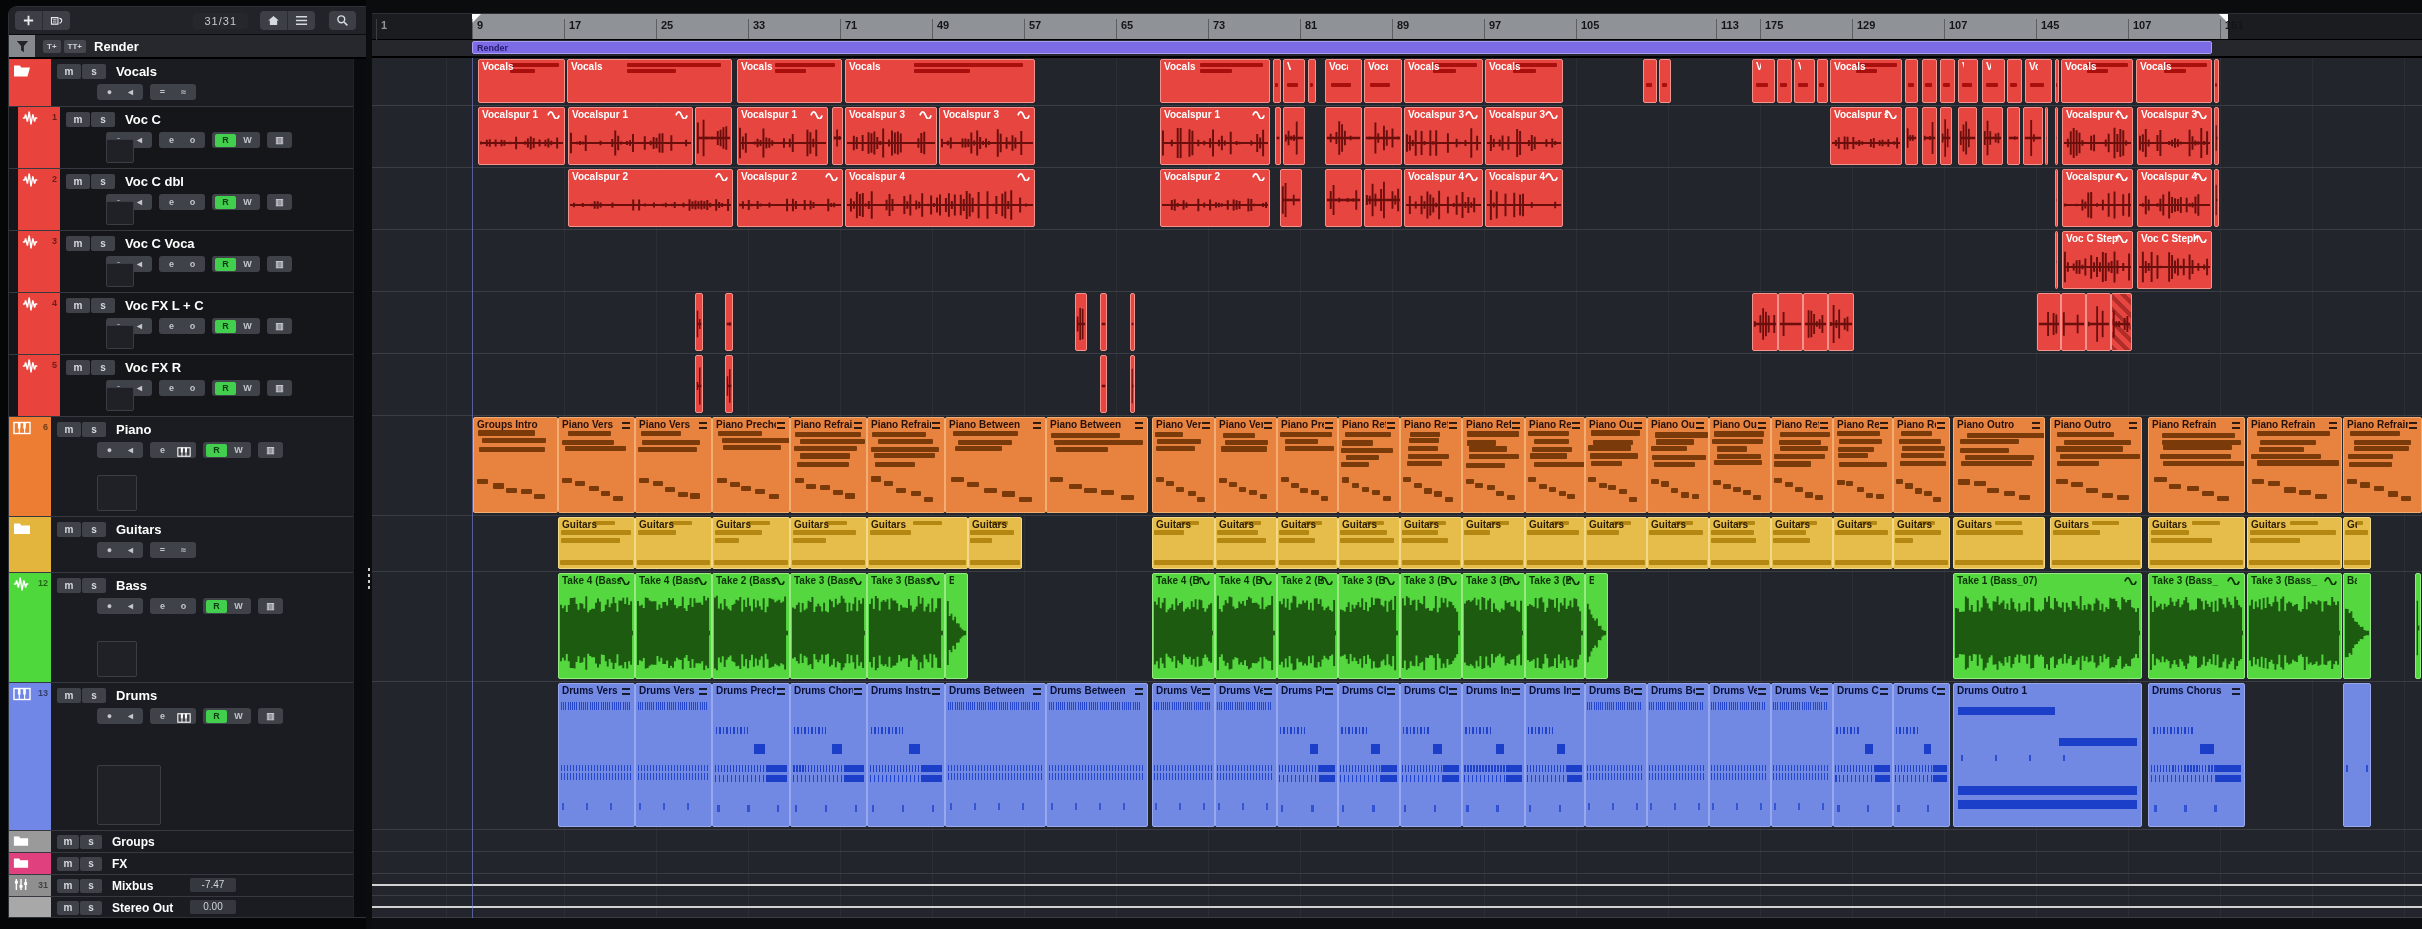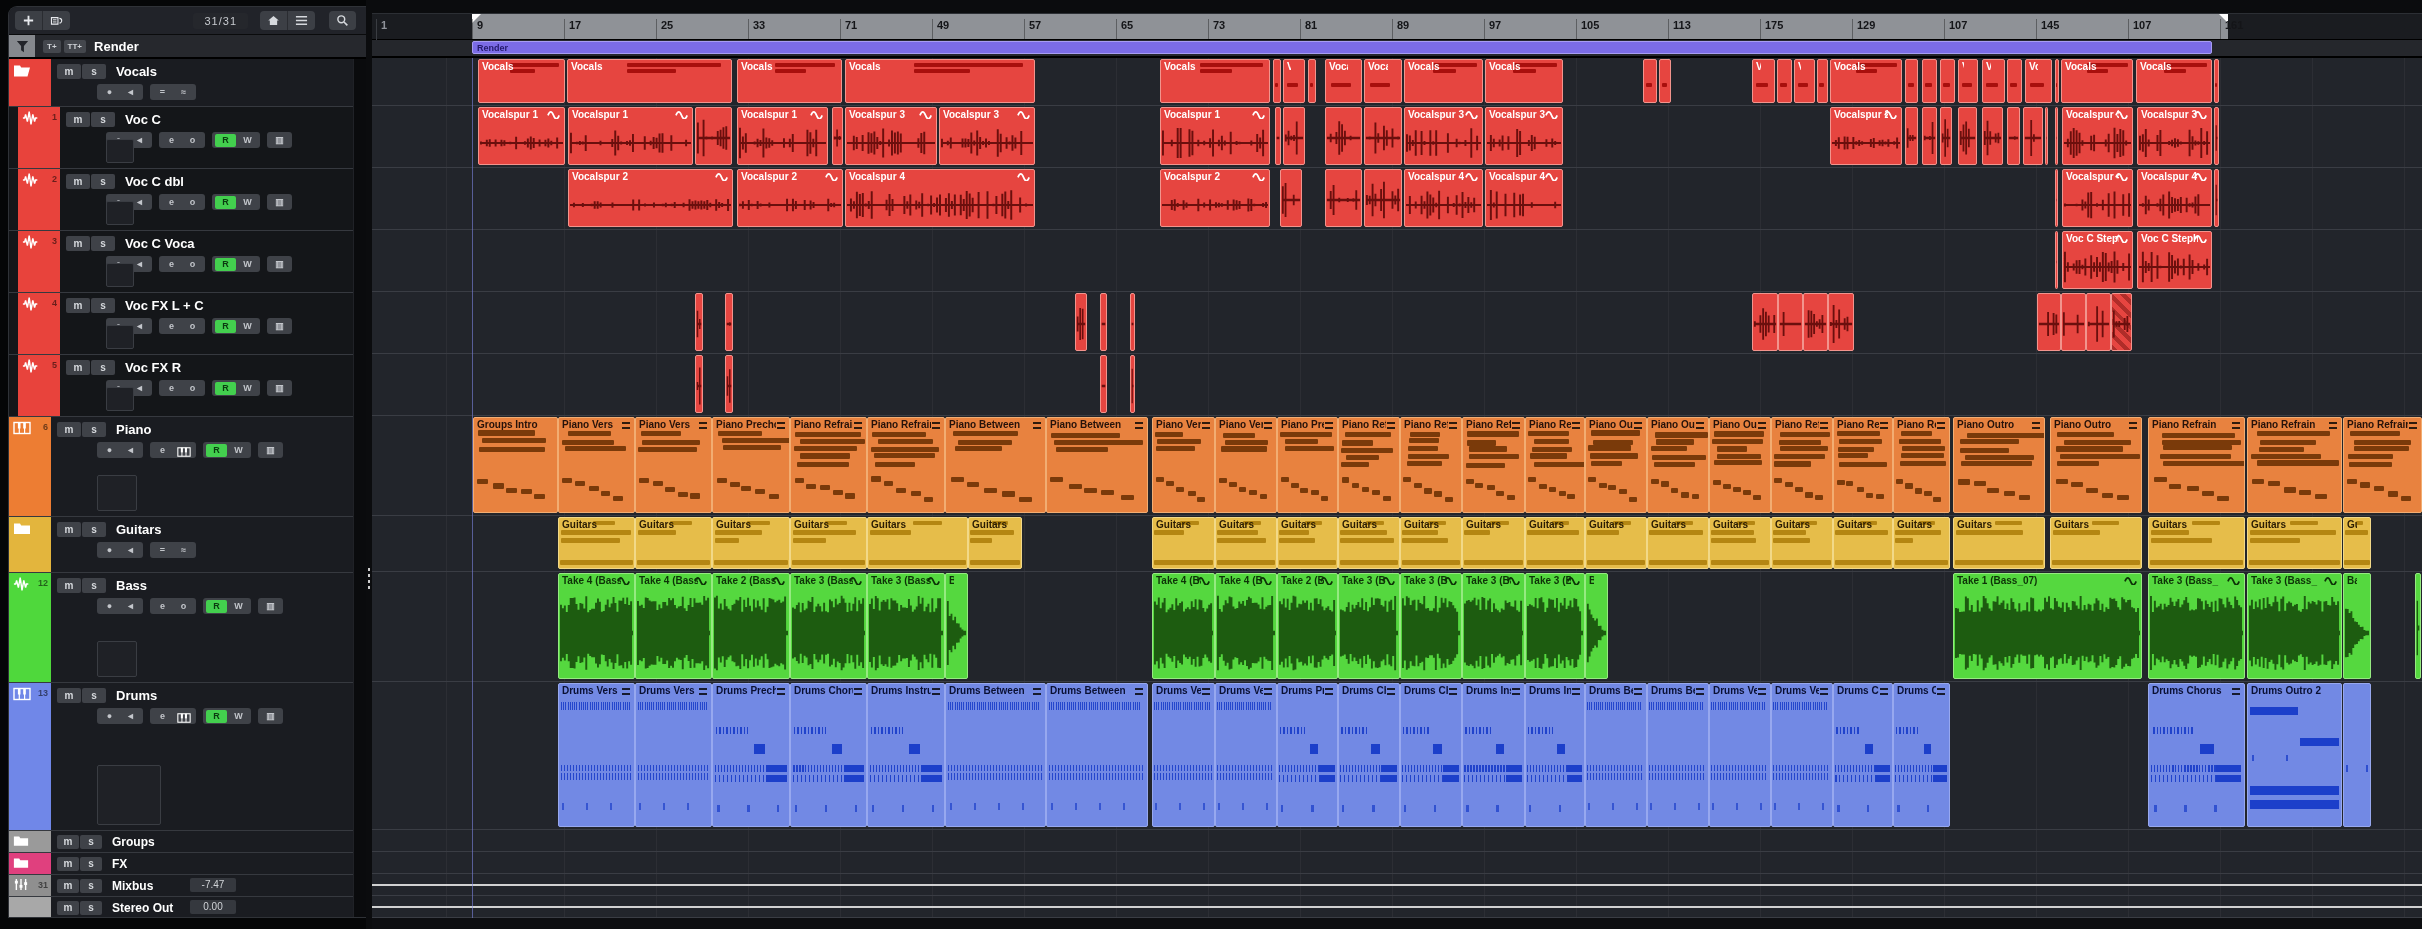--- a/index.html
+++ b/index.html
@@ -570,21 +570,21 @@
           <span class="rlab" style="left: 376px;">33</span>
           <span class="rlab" style="left: 468px;">71</span>
           <span class="rlab" style="left: 560px;">49</span>
           <span class="rlab" style="left: 652px;">57</span>
           <span class="rlab" style="left: 744px;">65</span>
           <span class="rlab" style="left: 836px;">73</span>
           <span class="rlab" style="left: 928px;">81</span>
           <span class="rlab" style="left: 1020px;">89</span>
           <span class="rlab" style="left: 1112px;">97</span>
           <span class="rlab" style="left: 1204px;">105</span>
-          <span class="rlab" style="left: 1296px;">113</span>
+          <span class="rlab" style="left: 1344px;">113</span>
           <span class="rlab" style="left: 1388px;">175</span>
           <span class="rlab" style="left: 1480px;">129</span>
           <span class="rlab" style="left: 1572px;">107</span>
           <span class="rlab" style="left: 1664px;">145</span>
           <span class="rlab" style="left: 1756px;">107</span>
           <span class="rlab" style="left: 1848px;">161</span>
         </div>
     </div>
     <div class="markerlane">
       <div class="renderbar">Render</div>
@@ -2027,39 +2027,39 @@
             <span class="lbl" style="color: rgb(10, 16, 51);">Drums Chorus</span>
             <span class="eq"></span>
             <div class="ds" style="top: 30%; left: 4%; width: 42%; height: 5%; background: repeating-linear-gradient(90deg, rgb(28, 63, 202) 0px, rgb(28, 63, 202) 1.5px, transparent 1.5px, transparent 3.5px); opacity: 0.95;"></div>
             <div class="ds" style="top: 42%; left: 54%; width: 14%; height: 7%; background: rgb(28, 63, 202);"></div>
             <div class="ds" style="top: 57%; left: 2%; width: 95%; height: 5%; background: repeating-linear-gradient(90deg, rgb(28, 63, 202) 0px, rgb(28, 63, 202) 1.5px, transparent 1.5px, transparent 3px); opacity: 0.95;"></div>
             <div class="ds" style="top: 57%; left: 70%; width: 27%; height: 5%; background: rgb(28, 63, 202);"></div>
             <div class="ds" style="top: 64%; left: 2%; width: 95%; height: 5%; background: repeating-linear-gradient(90deg, rgb(28, 63, 202) 0px, rgb(28, 63, 202) 1.5px, transparent 1.5px, transparent 4px); opacity: 0.95;"></div>
             <div class="ds" style="top: 64%; left: 70%; width: 27%; height: 5%; background: rgb(28, 63, 202);"></div>
             <div class="ds" style="top: 85%; left: 5%; width: 85%; height: 5%; background: repeating-linear-gradient(90deg, rgb(28, 63, 202) 0px, rgb(28, 63, 202) 2.5px, transparent 2.5px, transparent 30px); opacity: 0.75;"></div>
           </div>
+          <div class="ev" style="left: 1581px; width: 189px; background: rgb(114, 137, 228); border-color: rgb(151, 168, 239);">
+            <span class="lbl" style="color: rgb(10, 16, 51);">Drums Outro 1</span>
+            <div class="ds" style="top: 16%; left: 2%; width: 52%; height: 6%; background: rgb(28, 63, 202);"></div>
+            <div class="ds" style="top: 38%; left: 56%; width: 42%; height: 6%; background: rgb(28, 63, 202);"></div>
+            <div class="ds" style="top: 72%; left: 2%; width: 96%; height: 6%; background: rgb(28, 63, 202);"></div>
+            <div class="ds" style="top: 82%; left: 2%; width: 96%; height: 6%; background: rgb(28, 63, 202);"></div>
+            <div class="ds" style="top: 50%; left: 4%; width: 60%; height: 4%; background: repeating-linear-gradient(90deg, rgb(28, 63, 202) 0px, rgb(28, 63, 202) 2px, transparent 2px, transparent 34px); opacity: 0.8;"></div>
+          </div>
           <div class="ev" style="left: 1776px; width: 97px; background: rgb(114, 137, 228); border-color: rgb(151, 168, 239);">
             <span class="lbl" style="color: rgb(10, 16, 51);">Drums Chorus</span>
             <span class="eq"></span>
             <div class="ds" style="top: 30%; left: 4%; width: 42%; height: 5%; background: repeating-linear-gradient(90deg, rgb(28, 63, 202) 0px, rgb(28, 63, 202) 1.5px, transparent 1.5px, transparent 3.5px); opacity: 0.95;"></div>
             <div class="ds" style="top: 42%; left: 54%; width: 14%; height: 7%; background: rgb(28, 63, 202);"></div>
             <div class="ds" style="top: 57%; left: 2%; width: 95%; height: 5%; background: repeating-linear-gradient(90deg, rgb(28, 63, 202) 0px, rgb(28, 63, 202) 1.5px, transparent 1.5px, transparent 3px); opacity: 0.95;"></div>
             <div class="ds" style="top: 57%; left: 70%; width: 27%; height: 5%; background: rgb(28, 63, 202);"></div>
             <div class="ds" style="top: 64%; left: 2%; width: 95%; height: 5%; background: repeating-linear-gradient(90deg, rgb(28, 63, 202) 0px, rgb(28, 63, 202) 1.5px, transparent 1.5px, transparent 4px); opacity: 0.95;"></div>
             <div class="ds" style="top: 64%; left: 70%; width: 27%; height: 5%; background: rgb(28, 63, 202);"></div>
             <div class="ds" style="top: 85%; left: 5%; width: 85%; height: 5%; background: repeating-linear-gradient(90deg, rgb(28, 63, 202) 0px, rgb(28, 63, 202) 2.5px, transparent 2.5px, transparent 30px); opacity: 0.75;"></div>
           </div>
-          <div class="ev" style="left: 1875px; width: 95px; background: rgb(114, 137, 228); border-color: rgb(151, 168, 239);">
-            <span class="lbl" style="color: rgb(10, 16, 51);">Drums Outro 2</span>
-            <div class="ds" style="top: 16%; left: 2%; width: 52%; height: 6%; background: rgb(28, 63, 202);"></div>
-            <div class="ds" style="top: 38%; left: 56%; width: 42%; height: 6%; background: rgb(28, 63, 202);"></div>
-            <div class="ds" style="top: 72%; left: 2%; width: 96%; height: 6%; background: rgb(28, 63, 202);"></div>
-            <div class="ds" style="top: 82%; left: 2%; width: 96%; height: 6%; background: rgb(28, 63, 202);"></div>
-            <div class="ds" style="top: 50%; left: 4%; width: 60%; height: 4%; background: repeating-linear-gradient(90deg, rgb(28, 63, 202) 0px, rgb(28, 63, 202) 2px, transparent 2px, transparent 34px); opacity: 0.8;"></div>
-          </div>
           <div class="ev" style="left: 1971px; width: 28px; background: rgb(114, 137, 228); border-color: rgb(151, 168, 239);">
             <div class="ds" style="top: 57%; left: 6%; width: 85%; height: 5%; background: repeating-linear-gradient(90deg, rgb(28, 63, 202) 0px, rgb(28, 63, 202) 2px, transparent 2px, transparent 20px); opacity: 0.8;"></div>
           </div>
         </div>
         <div class="lane" style="height: 22px;"></div>
         <div class="lane" style="height: 22px;"></div>
         <div class="lane" style="height: 22px;">
           <div class="autoline"></div>
         </div>
         <div class="lane" style="height: 22px;">

